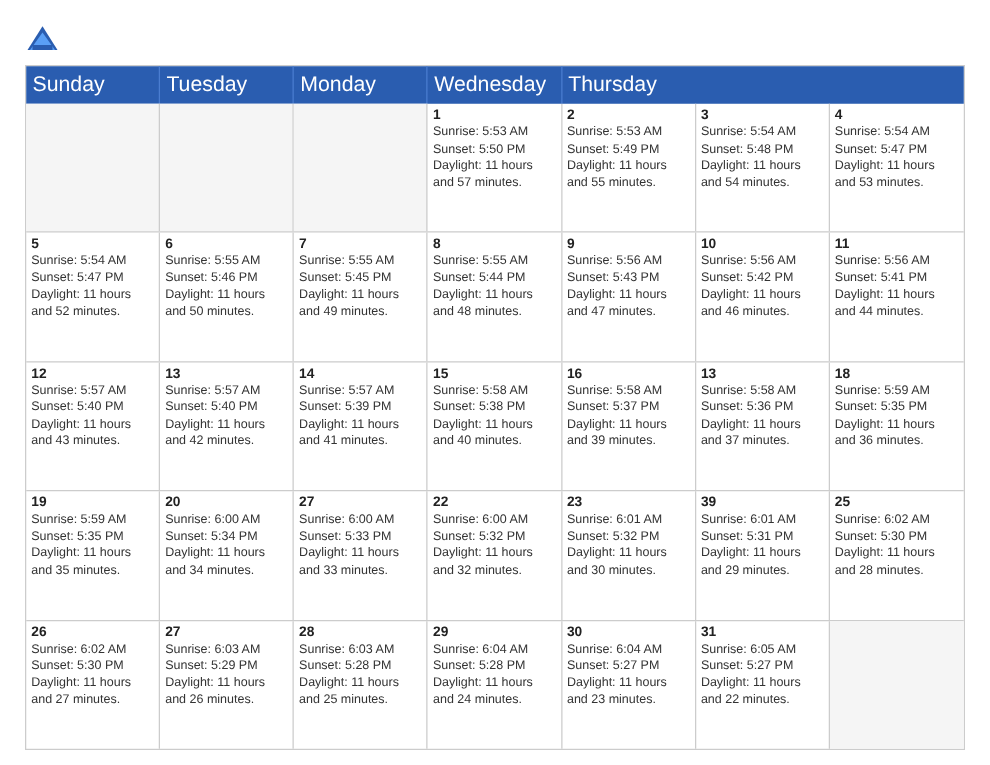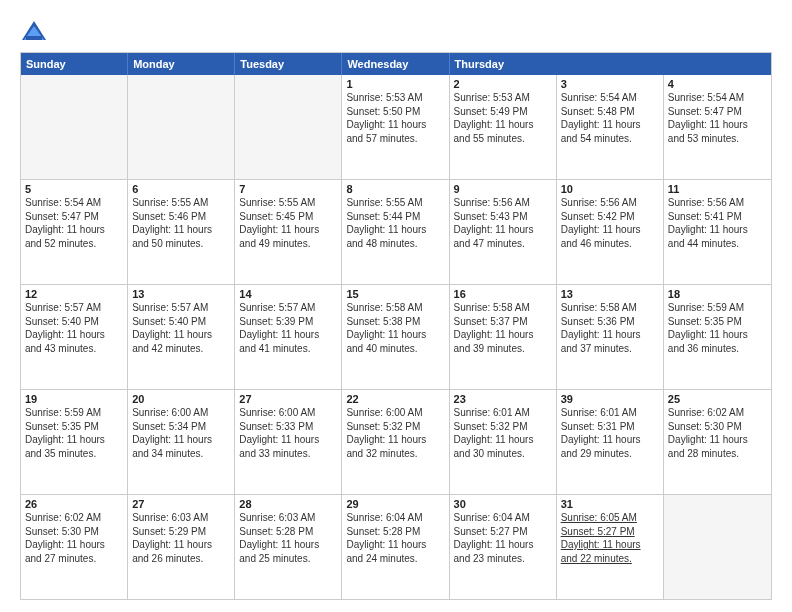--- a/index.html
+++ b/index.html
@@ -67,22 +67,22 @@
       flex-direction: column;
       border: 1px solid #ccc;
     }
     .day-headers {
       display: grid;
       grid-template-columns: repeat(7, 1fr);
       background: #2a5db0;
     }
     .day-header {
       color: #fff;
-      font-size: 11px;
-      font-weight: bold;
+      font-size: 17px;
+      font-weight: normal;
       padding: 5px 5px;
       text-align: left;
       border-right: 1px solid #4a7dd0;
     }
     .day-header:last-child { border-right: none; }
     .weeks {
       flex: 1;
       display: flex;
       flex-direction: column;
     }
@@ -135,22 +135,22 @@
     </div>
     <div class="title-block">
       <div class="month-title"></div>
       <div class="location-title"></div>
     </div>
   </div>
 
   <div class="calendar">
     <div class="day-headers">
     <div class="day-header">Sunday</div>
+        <div class="day-header">Tuesday</div>
         <div class="day-header">Monday</div>
-        <div class="day-header">Tuesday</div>
         <div class="day-header">Wednesday</div>
         <div class="day-header">Thursday</div>
       </div>
     <div class="weeks">
     <div class="week-row">
           <div class="day-cell empty"></div>
           <div class="day-cell empty"></div>
           <div class="day-cell empty"></div>
           <div class="day-cell">
             <span class="day-number">1</span>
@@ -365,21 +365,21 @@
           </div>
           <div class="day-cell">
             <span class="day-number">30</span>
             <div class="day-info" style="white-space: pre-line;">Sunrise: 6:04 AM
 Sunset: 5:27 PM
 Daylight: 11 hours
 and 23 minutes.</div>
           </div>
           <div class="day-cell">
             <span class="day-number">31</span>
-            <div class="day-info" style="white-space: pre-line; text-decoration: underline;">Sunrise: 6:05 AM
+            <div class="day-info" style="white-space: pre-line;">Sunrise: 6:05 AM
 Sunset: 5:27 PM
 Daylight: 11 hours
 and 22 minutes.</div>
           </div>
           <div class="day-cell empty"></div>
         </div>
       </div>
   </div>
 </div>
 

